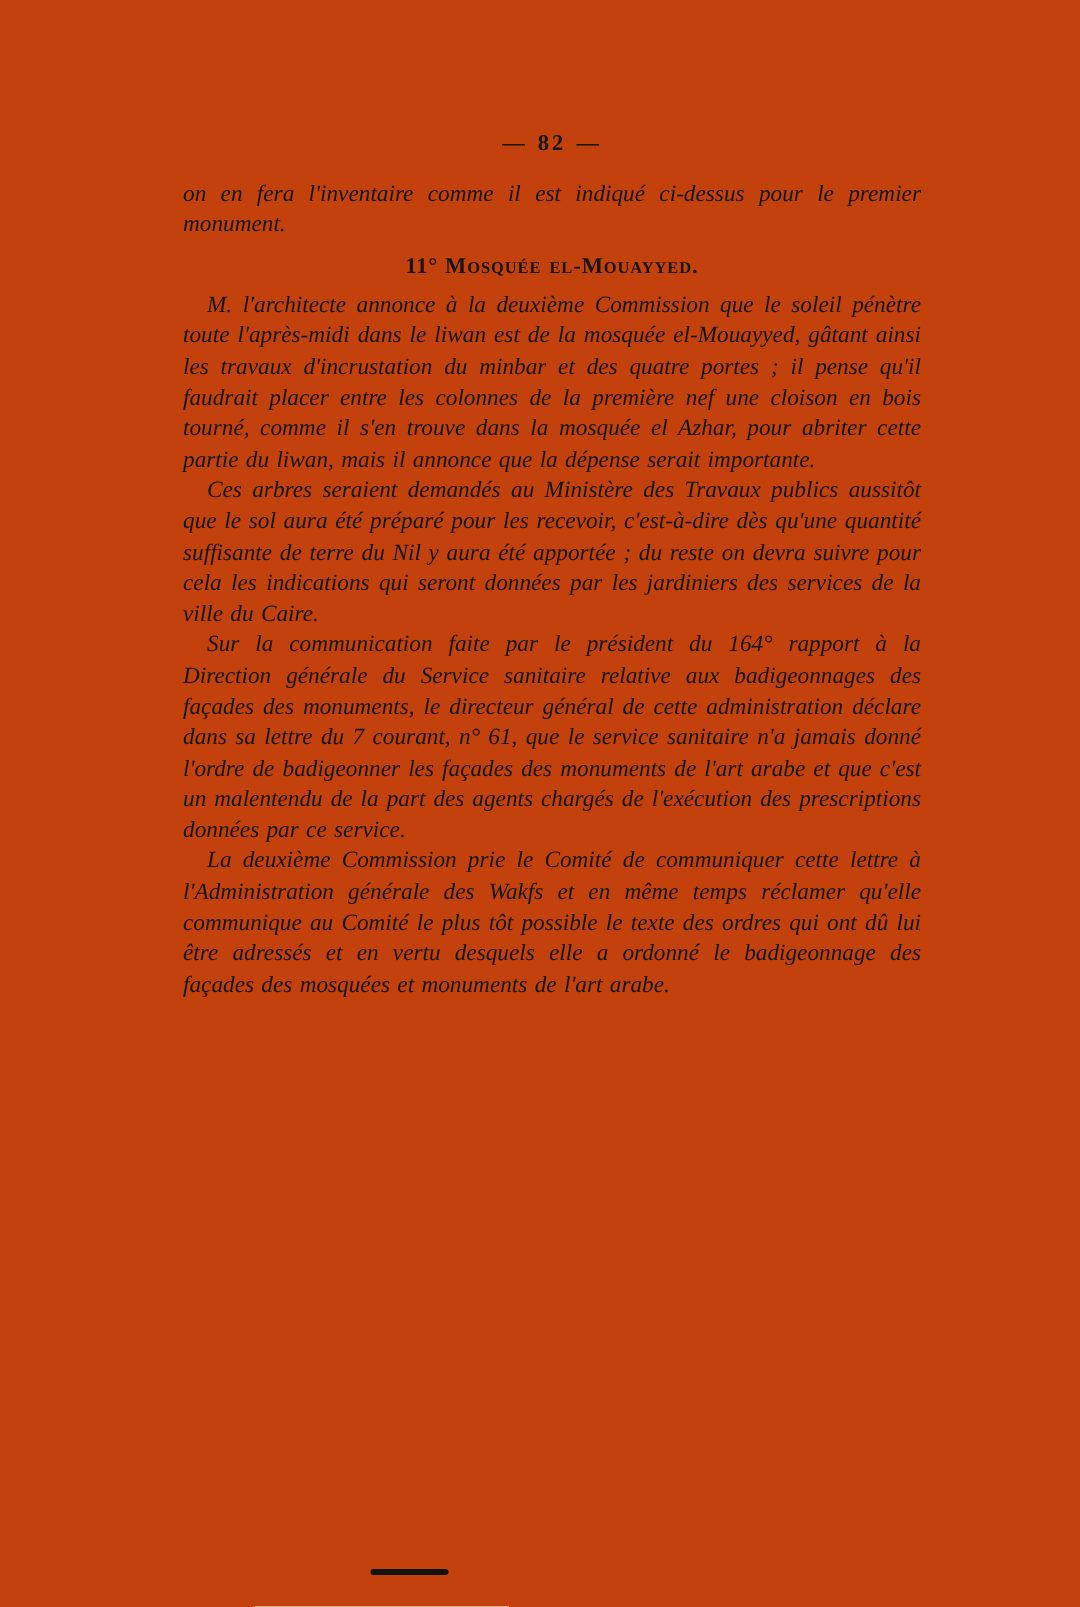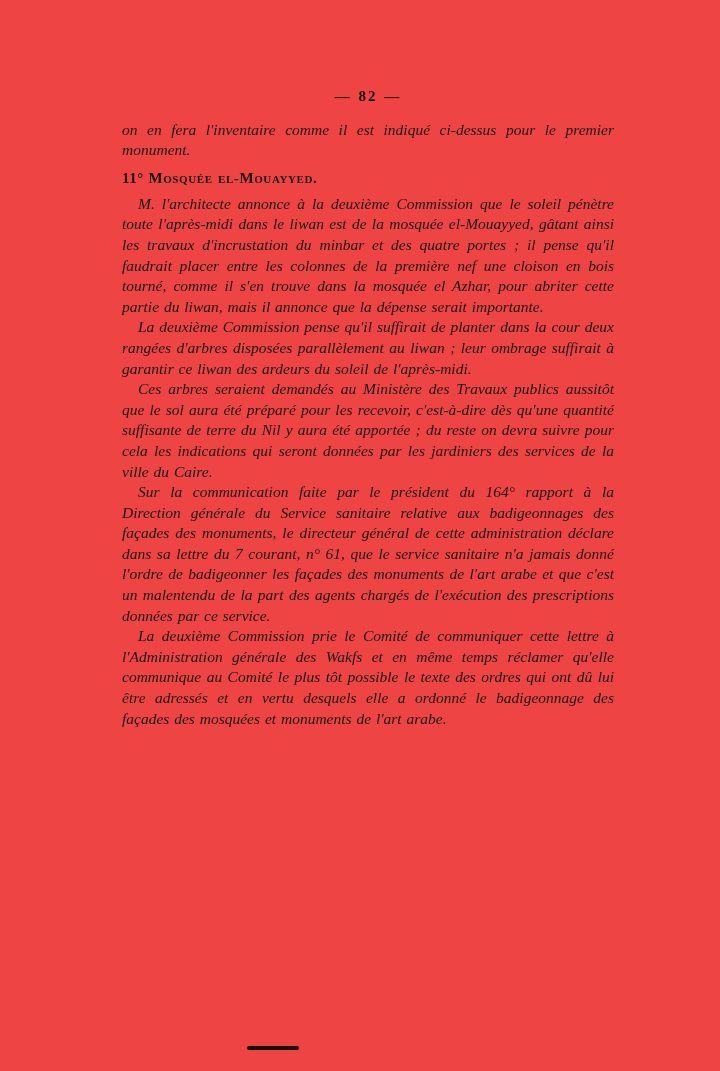--- a/index.html
+++ b/index.html
@@ -5,21 +5,21 @@
   html, body {
     margin: 0;
     padding: 0;
     background: #ffffff;
   }
   .page {
     position: relative;
     width: 720px;
     height: 1071px;
     margin: 0 auto;
-    background: #ef4444;
+    background: #c2410c;
     overflow: hidden;
     font-family: "Liberation Serif", "DejaVu Serif", serif;
     color: #161616;
   }
   .text-column {
     position: absolute;
     left: 122px;
     top: 86px;
     width: 492px;
     text-align: justify;
@@ -37,20 +37,21 @@
   p.para {
     margin: 0;
     text-indent: 16px;
     font-style: italic;
   }
   p.para.no-indent {
     text-indent: 0;
   }
   .heading {
     margin: 7px 0 6px 0;
+    text-align: center;
     font-size: 15px;
     font-weight: bold;
     line-height: 20px;
   }
   .heading .sc {
     font-variant: small-caps;
     letter-spacing: 0.6px;
   }
   .heading .hnum {
     letter-spacing: 0.5px;
@@ -73,21 +74,20 @@
   <div class="text-column">
 
     <div class="page-number">— 82 —</div>
 
     <p class="para no-indent">on en fera l'inventaire comme il est indiqué ci-dessus pour le premier monument.</p>
 
     <h2 class="heading"><span class="hnum">11°</span> <span class="sc">Mosquée el-Mouayyed.</span></h2>
 
     <p class="para">M. l'architecte annonce à la deuxième Commission que le soleil pénètre toute l'après-midi dans le liwan est de la mosquée el-Mouayyed, gâtant ainsi les travaux d'incrustation du minbar et des quatre portes ; il pense qu'il faudrait placer entre les colonnes de la première nef une cloison en bois tourné, comme il s'en trouve dans la mosquée el Azhar, pour abriter cette partie du liwan, mais il annonce que la dépense serait importante.</p>
 
-    <p class="para">La deuxième Commission pense qu'il suffirait de planter dans la cour deux rangées d'arbres disposées parallèlement au liwan ; leur ombrage suffirait à garantir ce liwan des ardeurs du soleil de l'après-midi.</p>
 
     <p class="para">Ces arbres seraient demandés au Ministère des Travaux publics aussitôt que le sol aura été préparé pour les recevoir, c'est-à-dire dès qu'une quantité suffisante de terre du Nil y aura été apportée ; du reste on devra suivre pour cela les indications qui seront données par les jardiniers des services de la ville du Caire.</p>
 
 
 
     <p class="para">Sur la communication faite par le président du 164° rapport à la Direction générale du Service sanitaire relative aux badigeonnages des façades des monuments, le directeur général de cette administration déclare dans sa lettre du 7 courant, n° 61, que le service sanitaire n'a jamais donné l'ordre de badigeonner les façades des monuments de l'art arabe et que c'est un malentendu de la part des agents chargés de l'exécution des prescriptions données par ce service.</p>
 
     <p class="para">La deuxième Commission prie le Comité de communiquer cette lettre à l'Administration générale des Wakfs et en même temps réclamer qu'elle communique au Comité le plus tôt possible le texte des ordres qui ont dû lui être adressés et en vertu desquels elle a ordonné le badigeonnage des façades des mosquées et monuments de l'art arabe.</p>
 
   </div>

